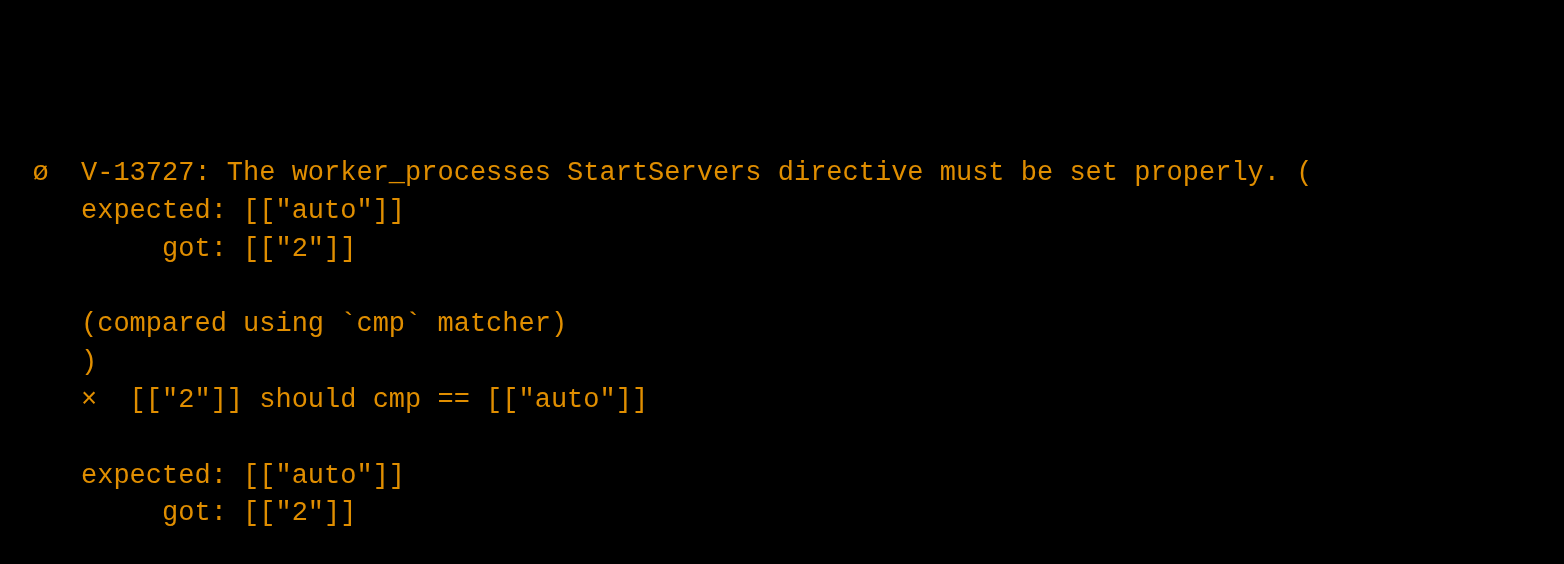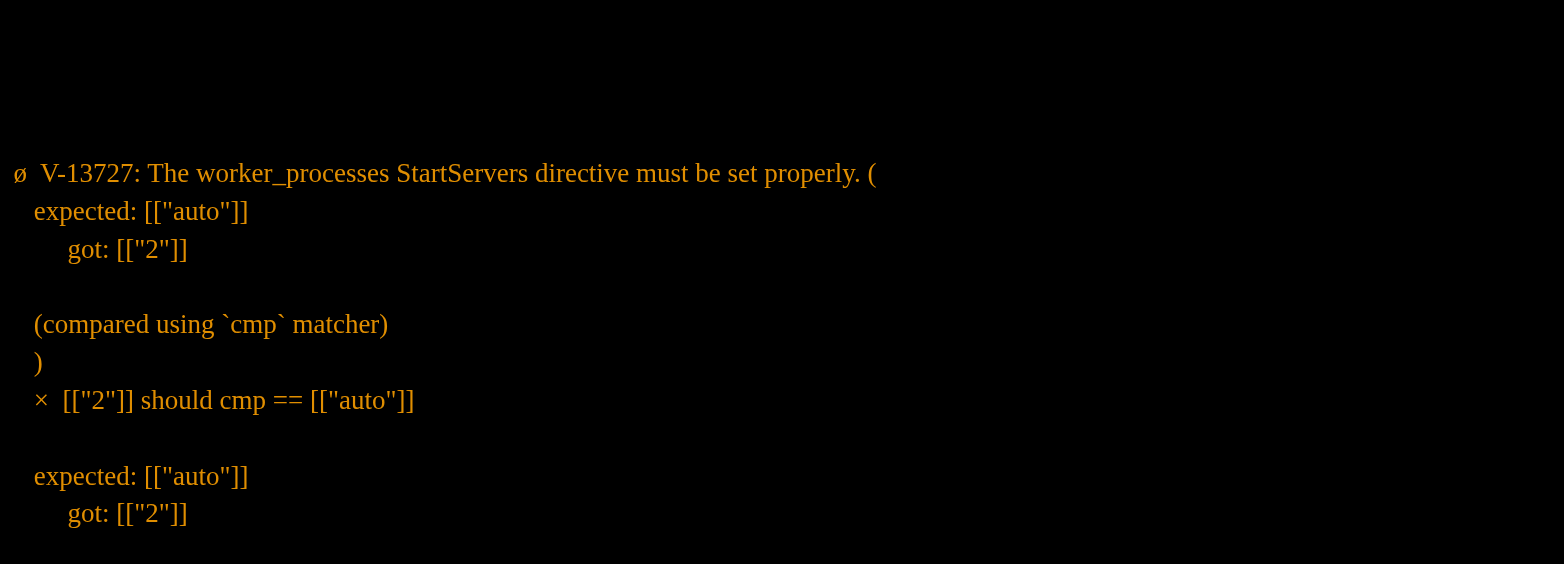--- a/index.html
+++ b/index.html
@@ -14,21 +14,20 @@
       font-size: 27px;
       line-height: 1.4;
       white-space: pre;
       padding-top: 4px;
       overflow: hidden;
       width: 1564px;
       height: 564px;
     }
     .terminal-line {
       display: block;
-      font-family: Liberation Serif, serif;
     }
   </style>
 </head>
 <body>
 
 
 
 <div id="terminal-container"><div class="terminal-line"><span>  ø</span><span>  V-13727: The worker_processes StartServers directive must be set properly. (</span></div><div class="terminal-line"><span>   </span><span>  expected: [["auto"]]</span></div><div class="terminal-line"><span>   </span><span>       got: [["2"]]</span></div><div class="terminal-line"><span>   </span><span></span></div><div class="terminal-line"><span>   </span><span>  (compared using `cmp` matcher)</span></div><div class="terminal-line"><span>   </span><span>  )</span></div><div class="terminal-line"><span>   </span><span>  ×  [["2"]] should cmp == [["auto"]]</span></div><div class="terminal-line"><span>   </span><span></span></div><div class="terminal-line"><span>   </span><span>  expected: [["auto"]]</span></div><div class="terminal-line"><span>   </span><span>       got: [["2"]]</span></div><div class="terminal-line"><span>   </span><span></span></div></div>
 
 

